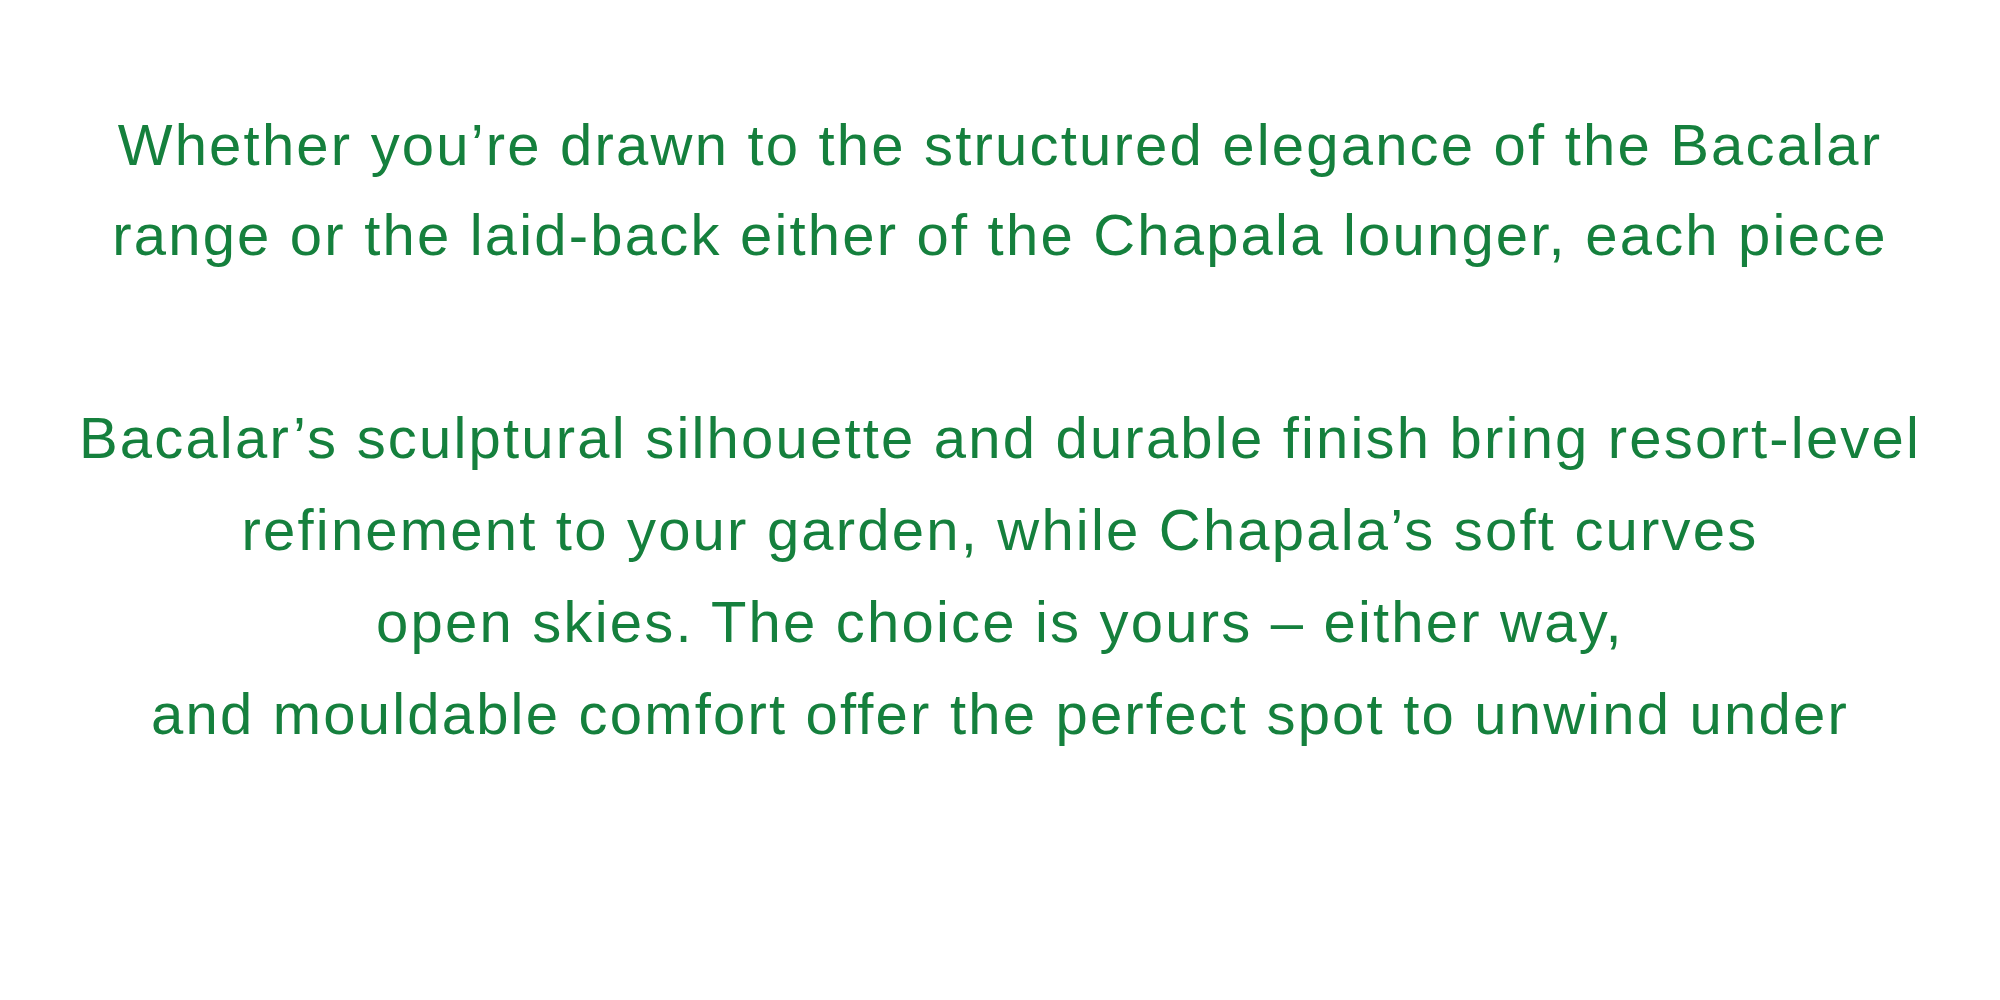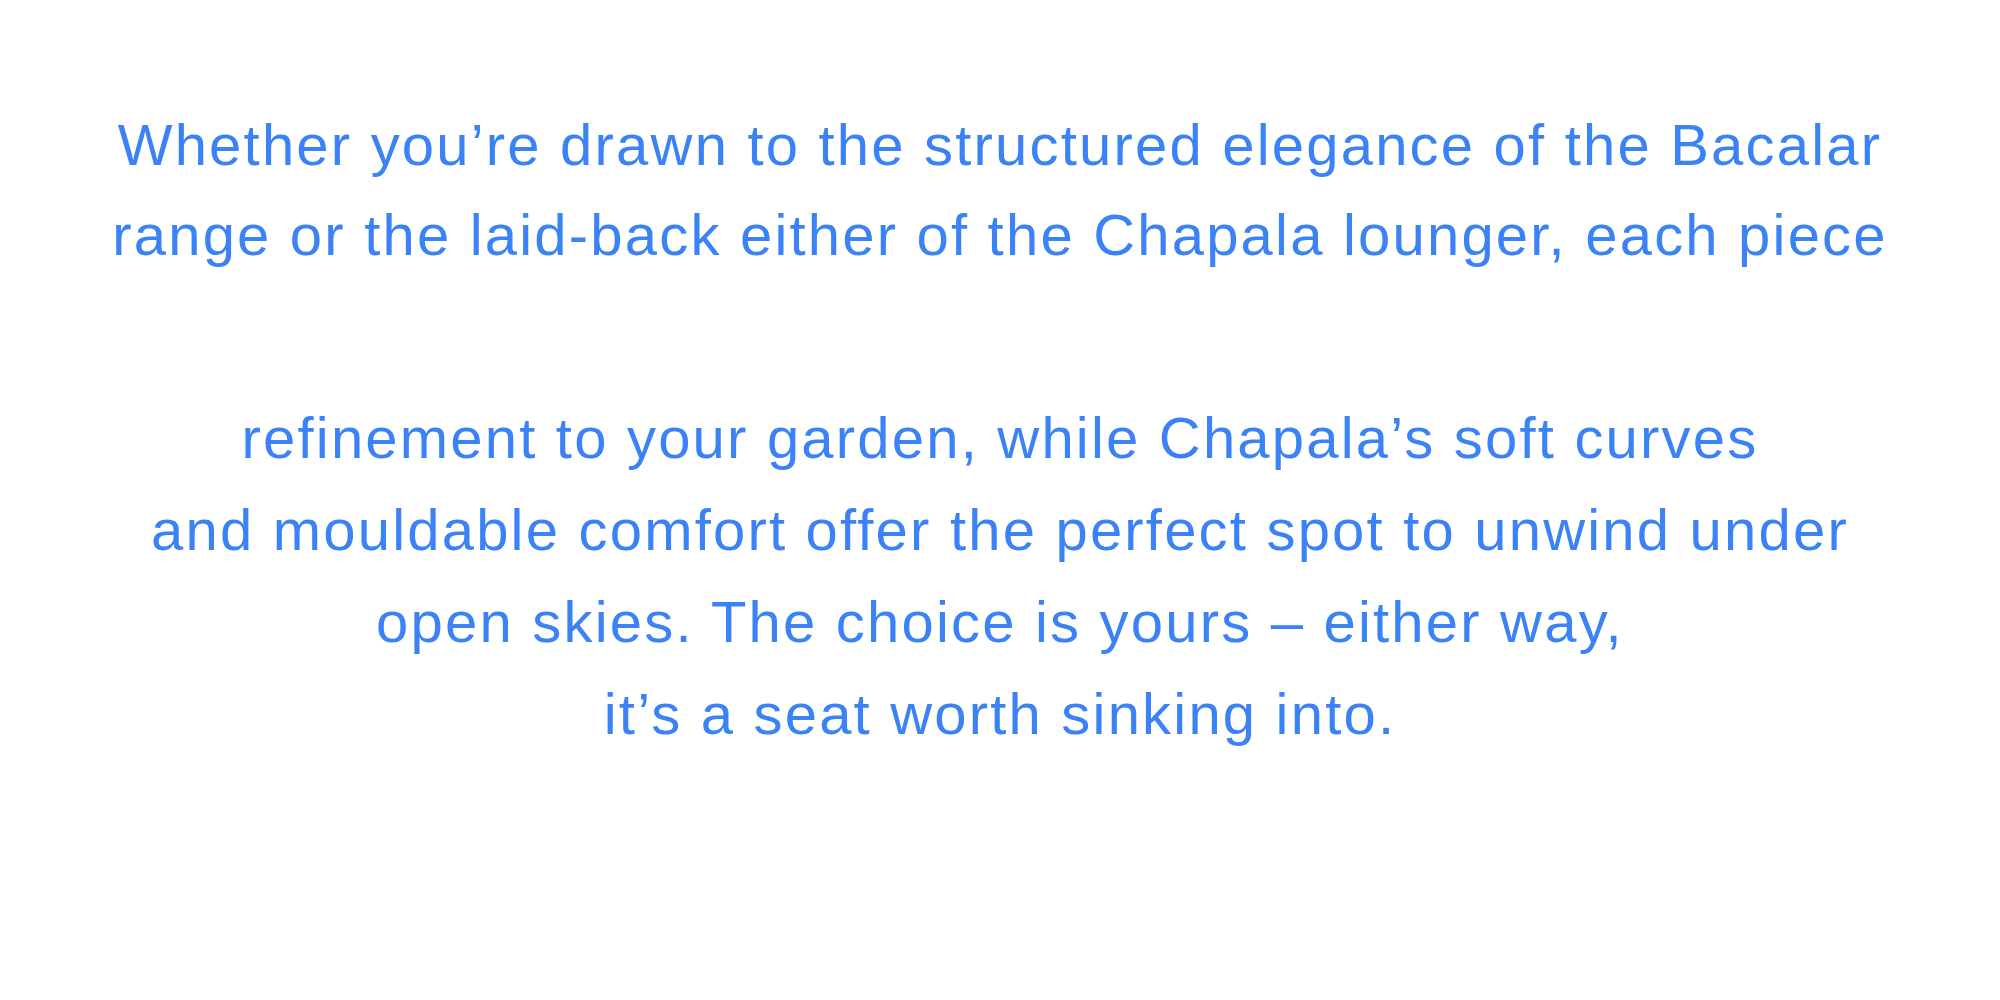--- a/index.html
+++ b/index.html
@@ -14,21 +14,21 @@
     background: #ffffff;
     overflow: hidden;
     font-family: "Liberation Sans", sans-serif;
   }
   .text-section {
     position: absolute;
     top: 100px;
     left: 0;
     width: 100%;
     text-align: center;
-    color: #3b82f6;
+    color: #15803d;
   }
   .paragraph {
     margin: 0;
     padding: 0;
   }
   .paragraph-gap {
     height: 112px;
   }
   .line {
     display: block;
@@ -49,20 +49,20 @@
   <div class="text-section">
 
     <div class="paragraph paragraph-1">
       <span class="line">Whether you’re drawn to the structured elegance of the Bacalar</span>
       <span class="line">range or the laid-back either of the Chapala lounger, each piece</span>
     </div>
 
     <div class="paragraph-gap"></div>
 
     <div class="paragraph paragraph-2">
+      <span class="line">Bacalar’s sculptural silhouette and durable finish bring resort-level</span>
       <span class="line">refinement to your garden, while Chapala’s soft curves</span>
+      <span class="line">open skies. The choice is yours – either way,</span>
       <span class="line">and mouldable comfort offer the perfect spot to unwind under</span>
-      <span class="line">open skies. The choice is yours – either way,</span>
-      <span class="line">it’s a seat worth sinking into.</span>
     </div>
 
   </div>
 </div>
 
 </body></html>

